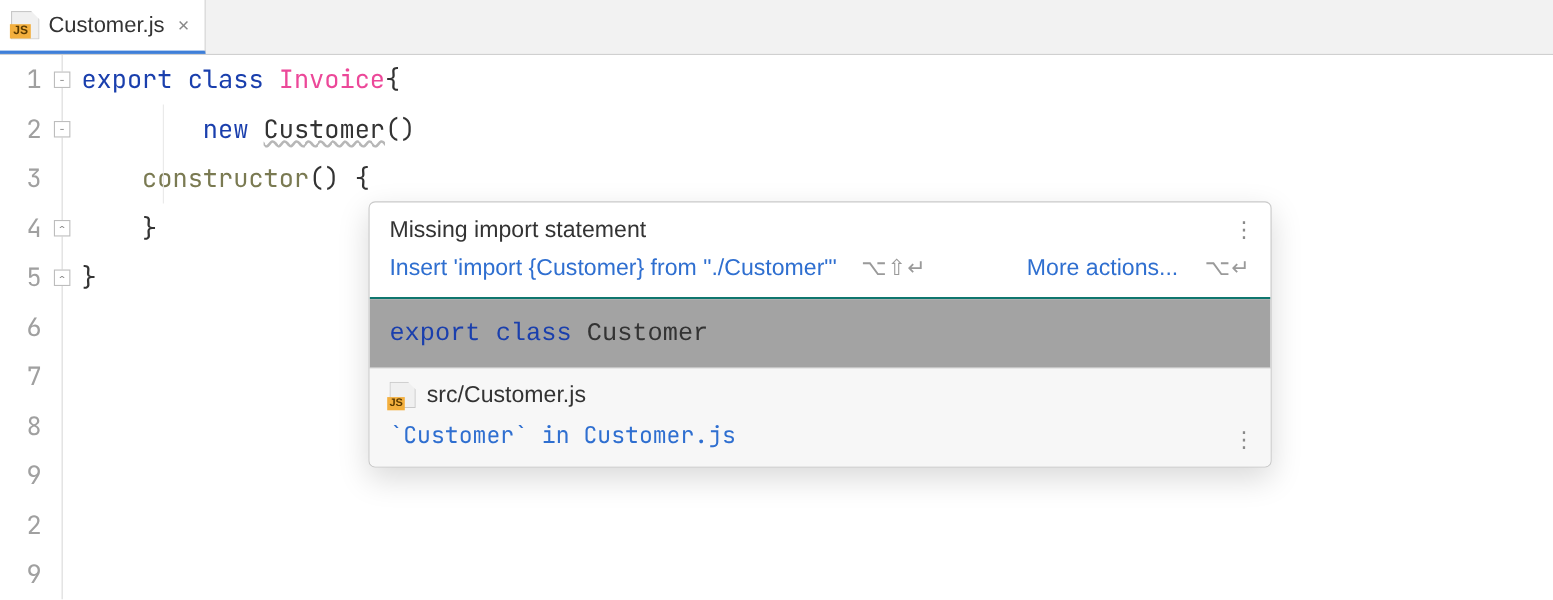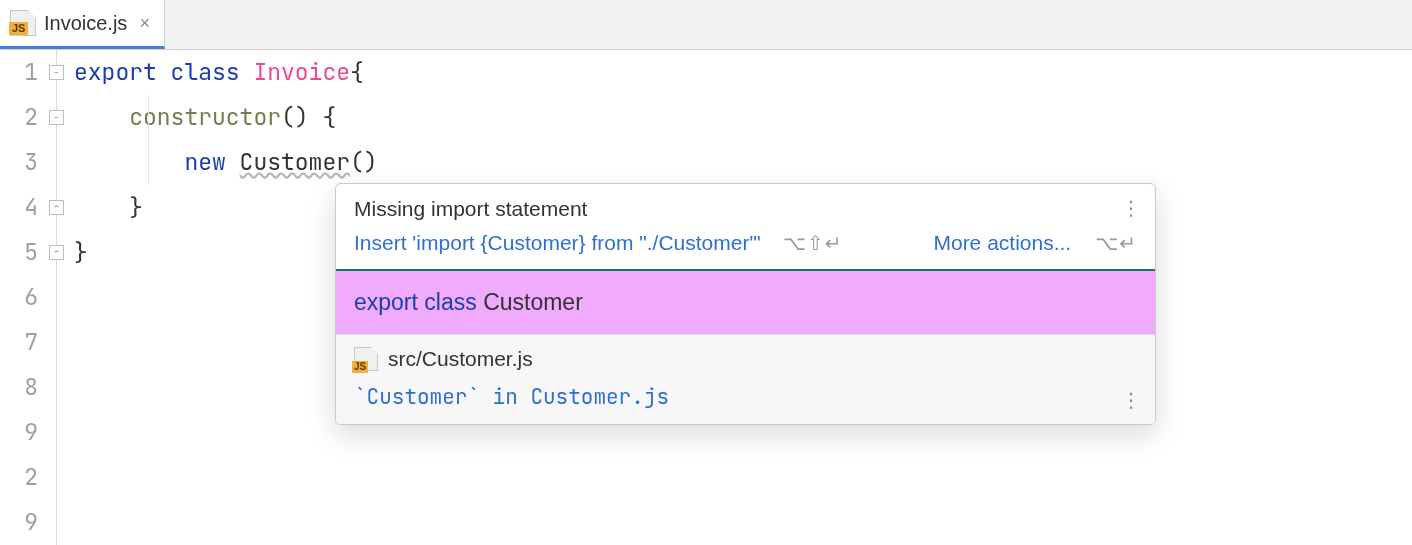--- a/index.html
+++ b/index.html
@@ -173,23 +173,23 @@
   }
   .popup-actions .more-group {
     margin-left: auto;
     display: flex;
     align-items: center;
     gap: 24px;
   }
 
   .popup-code {
     padding: 18px 18px;
-    font-family: Liberation Sans, sans-serif;
+    font-family: Liberation Mono, monospace;
     font-size: 23px;
-    background: #f0abfc;
+    background: #a3a3a3;
     border-bottom: 1px solid #dcdcdc;
   }
 
   .popup-footer {
     background: #f7f7f7;
     padding: 12px 18px 14px 18px;
     position: relative;
   }
   .popup-file {
     display: flex;
@@ -236,21 +236,21 @@
   }
 </style>
 </head>
 <body>
 
 <div class="tab-bar">
   <div class="tab">
     <span class="file-icon">
       <span class="js-badge">JS</span>
     </span>
-    <span>Invoice.js</span>
+    <span>Customer.js</span>
     <span class="close-x">×</span>
   </div>
 </div>
 
 <div class="editor">
   <div class="gutter" id="gutter">
       <div class="ln">1</div>
       <div class="ln">2</div>
       <div class="ln">3</div>
       <div class="ln">4</div>
@@ -265,22 +265,22 @@
   <div class="fold-gutter">
     <div class="fold-line"></div>
     <div class="fold-mark" style="top:15px">−</div>
     <div class="fold-mark" style="top:60px">−</div>
     <div class="fold-mark" style="top:150px">⌃</div>
     <div class="fold-mark" style="top:195px">⌃</div>
   </div>
   <div class="code" id="code">
     <div class="indent-guide"></div>
   <div class="code-line"><span class="kw">export </span><span class="kw">class </span><span class="name">Invoice</span><span class="id">{</span></div>
+      <div class="code-line">        <span class="kw">new </span><span class="id wavy">Customer</span><span class="id">()</span></div>
       <div class="code-line">    <span class="def">constructor</span><span class="id">() {</span></div>
-      <div class="code-line">        <span class="kw">new </span><span class="id wavy">Customer</span><span class="id">()</span></div>
       <div class="code-line">    <span class="id">}</span></div>
       <div class="code-line"><span class="id">}</span></div>
       <div class="code-line"></div>
       <div class="code-line"></div>
       <div class="code-line"></div>
       <div class="code-line"></div>
       <div class="code-line"></div>
       <div class="code-line"></div>
     </div>
 </div>

